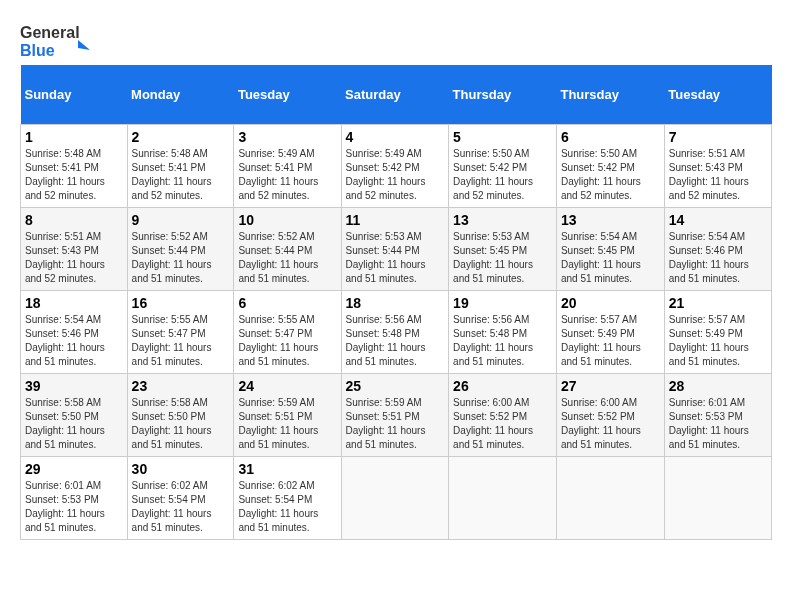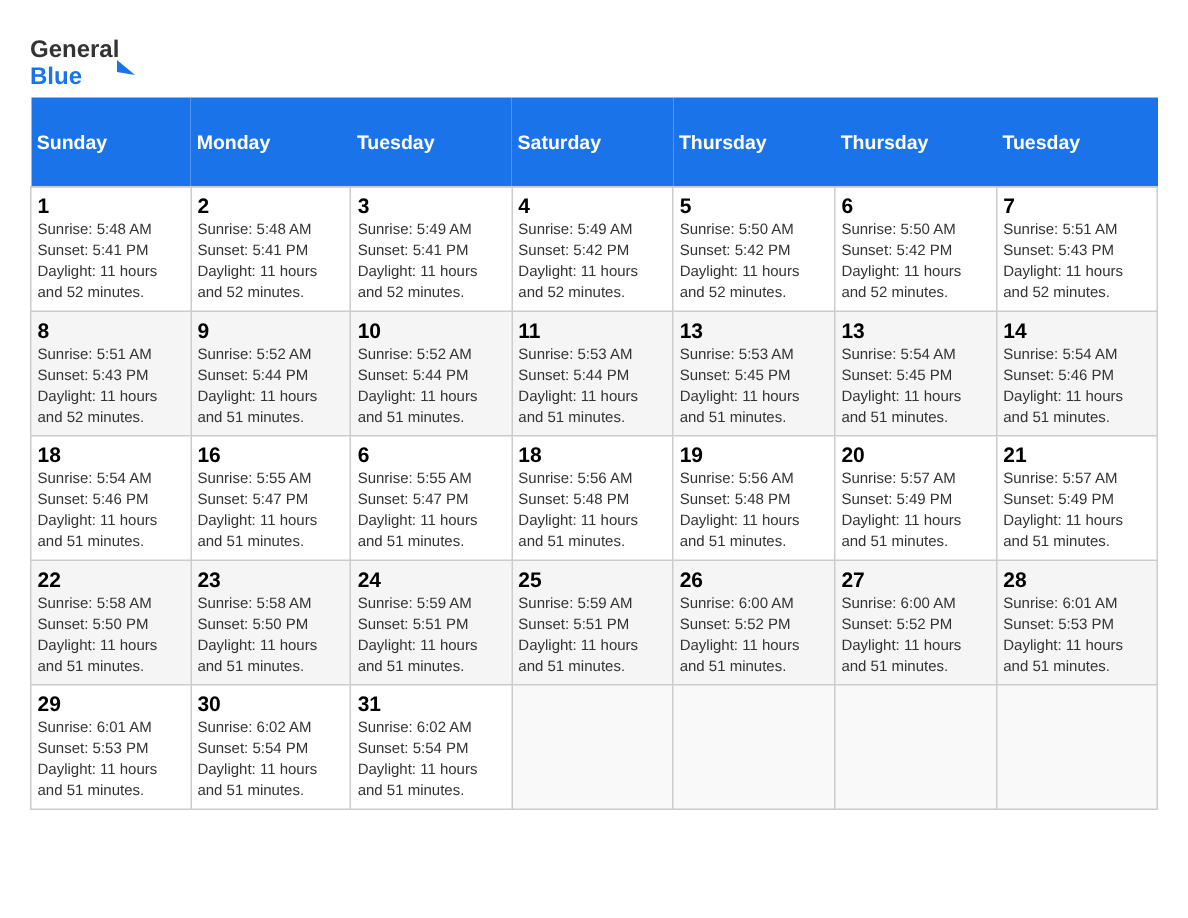--- a/index.html
+++ b/index.html
@@ -250,21 +250,21 @@
         <td>
           <span class="day-num">21</span>
           <div class="day-info" style="white-space: pre-line;">Sunrise: 5:57 AM
 Sunset: 5:49 PM
 Daylight: 11 hours
 and 51 minutes.</div>
         </td>
       </tr>
       <tr>
         <td>
-          <span class="day-num">22</span>
+          <span class="day-num">39</span>
           <div class="day-info" style="white-space: pre-line;">Sunrise: 5:58 AM
 Sunset: 5:50 PM
 Daylight: 11 hours
 and 51 minutes.</div>
         </td>
         <td>
           <span class="day-num">23</span>
           <div class="day-info" style="white-space: pre-line;">Sunrise: 5:58 AM
 Sunset: 5:50 PM
 Daylight: 11 hours

